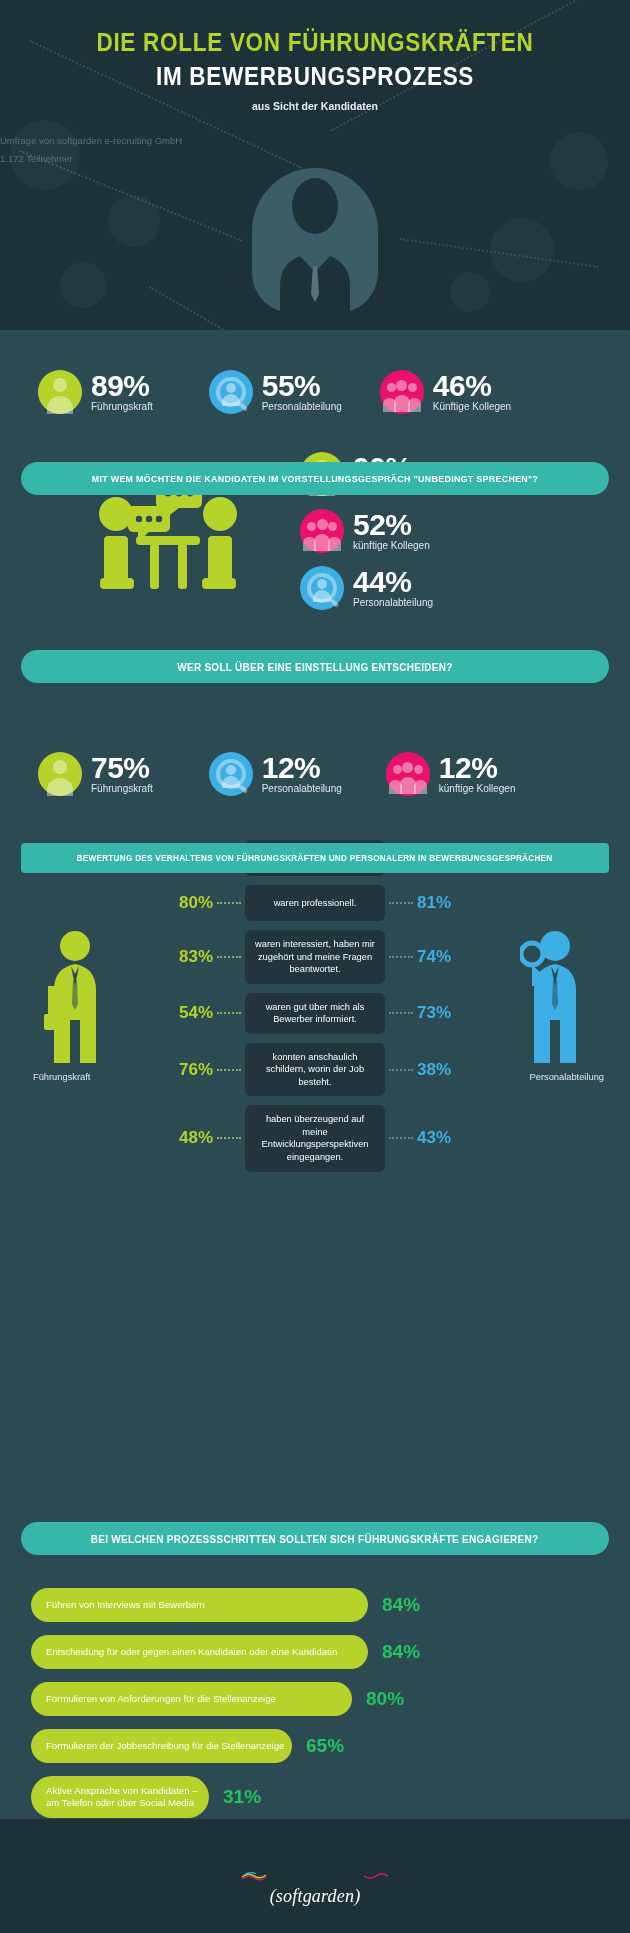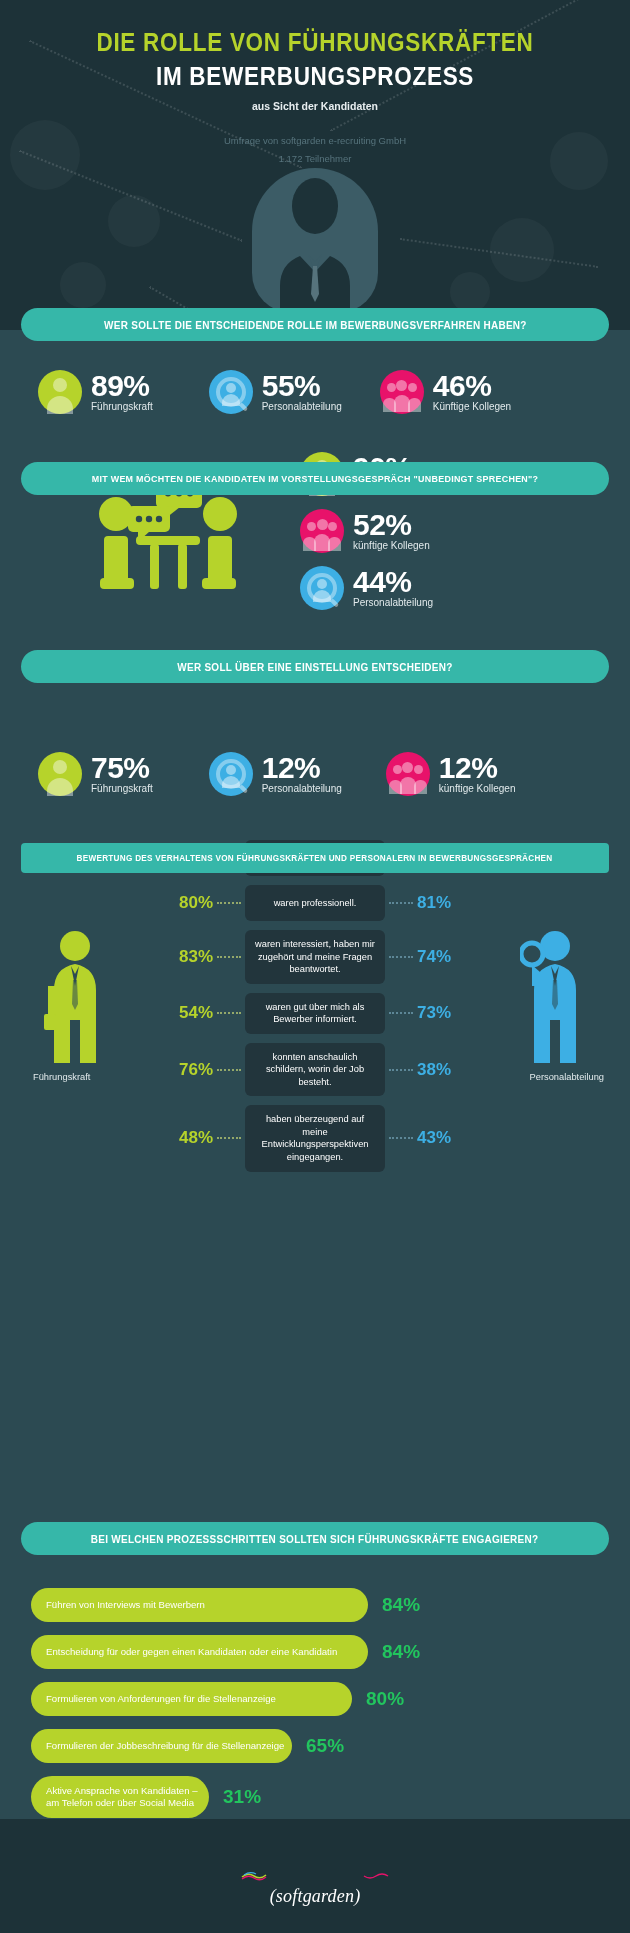--- a/index.html
+++ b/index.html
@@ -27,21 +27,21 @@
   .title2 {
     position:relative; z-index:3; text-align:center; margin-top:5px;
     font-size:25px; letter-spacing:0.8px; font-weight:bold; color:#ffffff;
     transform:scaleX(0.9);
   }
   .subtitle {
     position:relative; z-index:3; text-align:center; margin-top:9px;
     font-size:10.5px; color:#e8eef0; font-weight:bold;
   }
   .credit {
-    position:relative; z-index:3; text-align:center; margin-top:20px;
+    position:relative; z-index:3; margin-top:20px;
     font-size:9.5px; color:#56737c; line-height:1.9;
   }
   .avatar-big {
     position:absolute; z-index:2; left:50%; top:168px; margin-left:-65px;
     width:130px; height:150px; overflow:hidden;
   }
   .avatar-head {
     position:absolute; left:50%; margin-left:-63px; top:0;
     width:126px; height:145px; border-radius:63px 63px 40px 40px;
     background:#3c5c66;
@@ -196,23 +196,20 @@
 
     <div class="title1">DIE ROLLE VON FÜHRUNGSKRÄFTEN</div>
     <div class="title2">IM BEWERBUNGSPROZESS</div>
     <div class="subtitle">aus Sicht der Kandidaten</div>
     <div class="credit">
       <div>Umfrage von softgarden e-recruiting GmbH</div>
       <div>1.172 Teilnehmer</div>
     </div>
   </div>
 
-  <div class="banner" style="top:308px;">
-    <span>WER SOLLTE DIE ENTSCHEIDENDE ROLLE IM BEWERBUNGSVERFAHREN HABEN?</span>
-  </div>
 
   <div class="statrow" style="top:370px;">
     <div class="stat" style="margin-left:38px;">
       <div class="circ ic-person" style="background:#b6d32b;"></div>
       <div class="txt">
         <div class="pc">89%</div>
         <div class="lb">Führungskraft</div>
       </div>
     </div>
     <div class="stat" style="margin-left:56px;">

